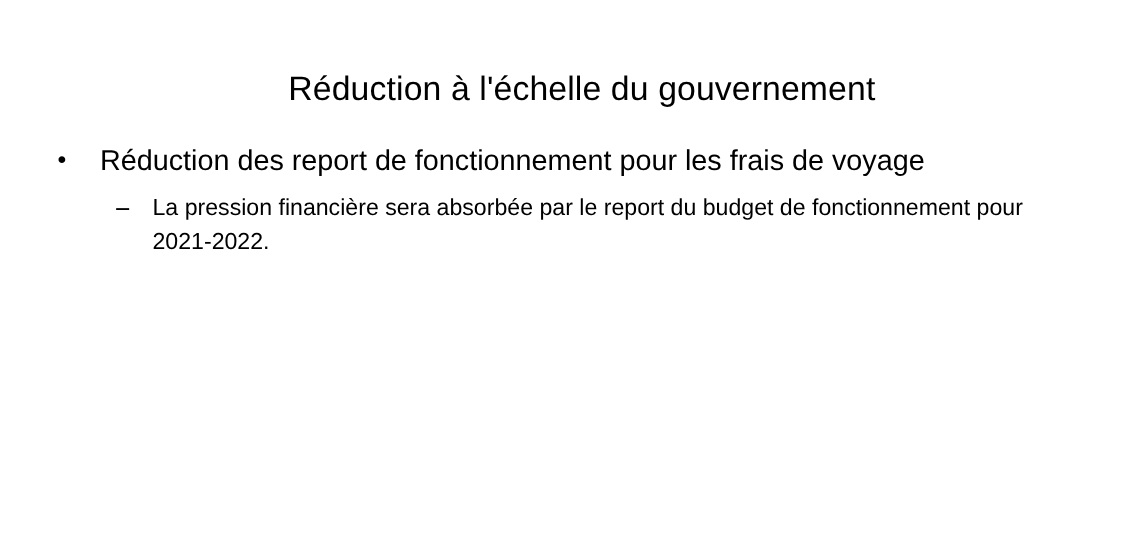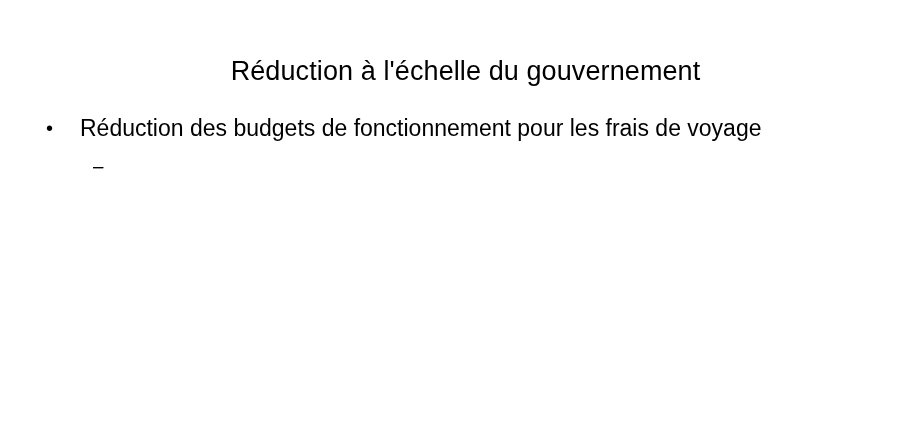--- a/index.html
+++ b/index.html
@@ -74,25 +74,26 @@
 <body>
 
 <div class="slide">
 
   <div class="slide-title">Réduction à l'échelle du gouvernement</div>
 
   <div class="body-block">
 
     <div class="bullet-l1">
       <span class="marker">•</span>
-      <span class="text">Réduction des budgets de fonctionnement pour les frais de voyage</span>
+      <span class="text">Réduction des report de fonctionnement pour les frais de voyage</span>
     </div>
 
     <div class="bullet-l2">
       <span class="marker">–</span>
     </div>
 
     <div class="bullet-l2">
       <span class="marker">–</span>
+      <span class="text">La pression financière sera absorbée par le report du budget de fonctionnement pour 2021-2022.</span>
     </div>
 
   </div>
 </div>
 
 </body></html>

